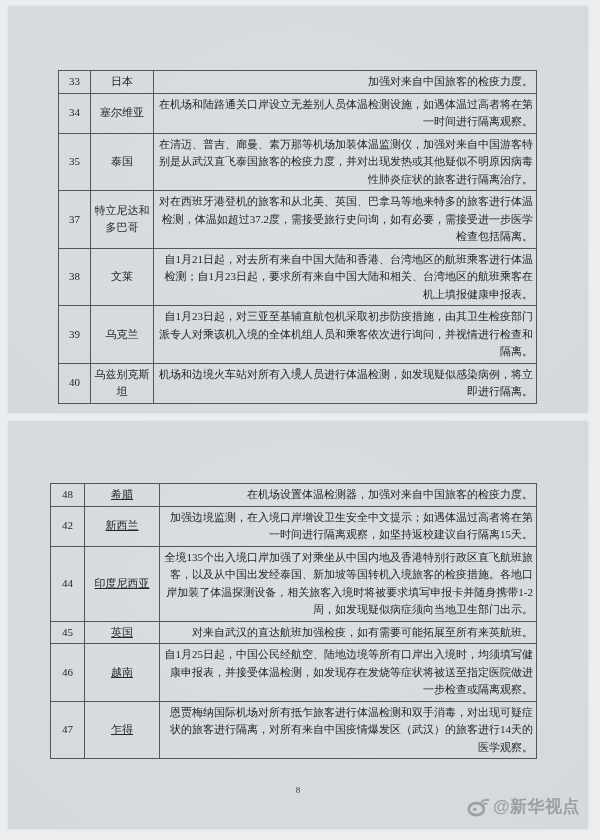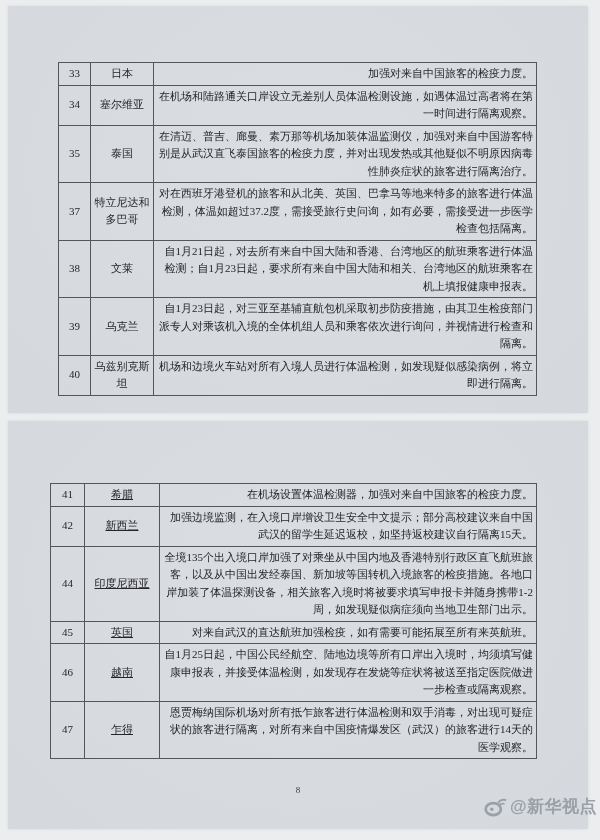--- a/index.html
+++ b/index.html
@@ -19,21 +19,21 @@
   }
   #page-1 { top:6px;  height:407px; }
   #page-2 { top:421px; height:408px; }
 
   .doc-table {
     position:absolute;
     border-collapse:collapse;
     table-layout:fixed;
     color:#26262a;
   }
-  #table-1 { left:50px; top:56px; width:479px; }
+  #table-1 { left:50px; top:64px; width:479px; }
   #table-2 { left:42px; top:62px; width:487px; }
 
   .doc-table td {
     border:1px solid #55565a;
     font-size:11px;
     line-height:17.5px;
     padding:2px 3px;
     vertical-align:middle;
     word-break:break-all;
   }
@@ -49,21 +49,21 @@
   .page-num {
     position:absolute; left:0; width:100%;
     text-align:center;
     font-size:9px; color:#3c3c40;
   }
   #page-1 .page-num { top:360px; }
   #page-2 .page-num { top:364px; }
 
   .watermark {
     position:absolute;
-    top:795px; right:3px;
+    top:795px; right:20px;
     display:flex; align-items:center; gap:3px;
     color:#9aa0a6;
     font-family:"Liberation Sans","DejaVu Sans",sans-serif;
     font-size:17px; font-weight:bold;
     letter-spacing:0.5px;
   }
   .wb-icon { display:inline-flex; width:23px; height:21px; }
 </style>
 </head>
 <body>
@@ -110,28 +110,28 @@
           </tr>
         </tbody>
     </table>
     <div class="page-num">7</div>
   </div>
 
   <div class="page" id="page-2">
     <table class="doc-table" id="table-2">
       <tbody>
           <tr>
-            <td class="c-no">41</td>
+            <td class="c-no">48</td>
             <td class="c-country">希腊</td>
             <td class="c-measure">在机场设置体温检测器，加强对来自中国旅客的检疫力度。</td>
           </tr>
           <tr>
             <td class="c-no">42</td>
             <td class="c-country">新西兰</td>
-            <td class="c-measure">加强边境监测，在入境口岸增设卫生安全中文提示；部分高校建议来自中国武汉的留学生延迟返校，如坚持返校建议自行隔离15天。</td>
+            <td class="c-measure">加强边境监测，在入境口岸增设卫生安全中文提示；如遇体温过高者将在第一时间进行隔离观察，如坚持返校建议自行隔离15天。</td>
           </tr>
           <tr>
             <td class="c-no">44</td>
             <td class="c-country">印度尼西亚</td>
             <td class="c-measure">全境135个出入境口岸加强了对乘坐从中国内地及香港特别行政区直飞航班旅客，以及从中国出发经泰国、新加坡等国转机入境旅客的检疫措施。各地口岸加装了体温探测设备，相关旅客入境时将被要求填写申报卡并随身携带1-2周，如发现疑似病症须向当地卫生部门出示。</td>
           </tr>
           <tr>
             <td class="c-no">45</td>
             <td class="c-country">英国</td>
             <td class="c-measure">对来自武汉的直达航班加强检疫，如有需要可能拓展至所有来英航班。</td>

